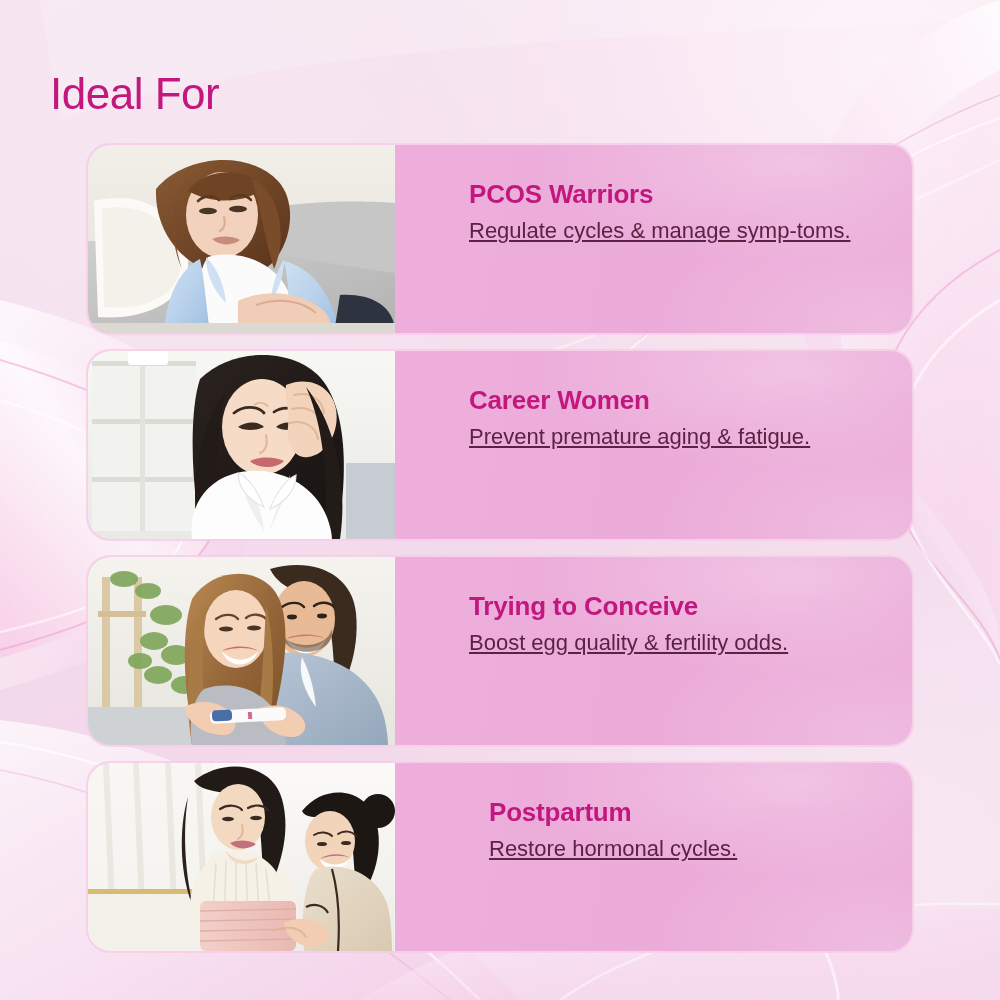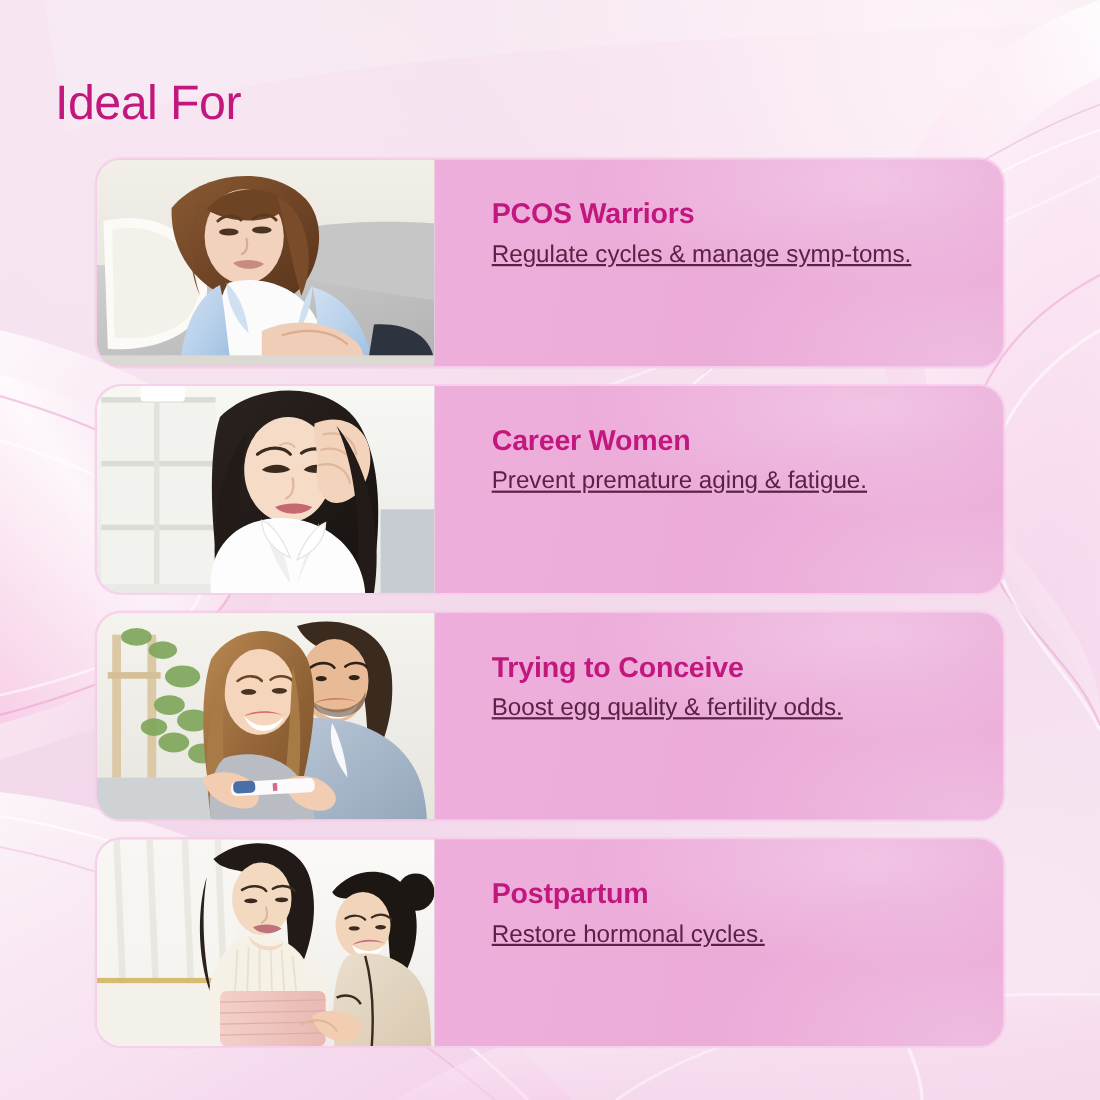--- a/index.html
+++ b/index.html
@@ -60,21 +60,21 @@
     position: relative;
     height: 188px;
     margin-bottom: 18px;
     border-radius: 22px;
     background: linear-gradient(100deg, #eeb1dd 0%, #edaedb 45%, #eaa8d7 100%);
     box-shadow: 0 0 0 2px rgba(247, 205, 234, 0.85);
     display: flex;
     align-items: stretch;
     overflow: hidden;
   }
-  .card:last-child { margin-bottom: 0; }
+  .card:last-child { margin-bottom: 0; gap: 20px; }
 
   
   .card::after {
     content: "";
     position: absolute;
     inset: 0;
     pointer-events: none;
     background:
       radial-gradient(ellipse 420px 160px at 86% 10%, rgba(255,255,255,0.30) 0%, rgba(255,255,255,0) 62%),
       radial-gradient(ellipse 380px 220px at 96% 96%, rgba(255,255,255,0.22) 0%, rgba(255,255,255,0) 60%);
@@ -90,20 +90,21 @@
     background: #e9e4e2;
   }
   .card-thumb svg { display: block; width: 307px; height: 188px; }
 
   .card-body {
     position: relative;
     z-index: 2;
     flex: 1 1 auto;
     padding: 34px 46px 0 52px;
     box-sizing: border-box;
+    margin-left: 22px;
   }
 
   .card-heading {
     font-size: 26px;
     font-weight: bold;
     color: #c2187e;
     letter-spacing: -0.2px;
     margin: 0 0 6px 0;
     line-height: 1.2;
   }

